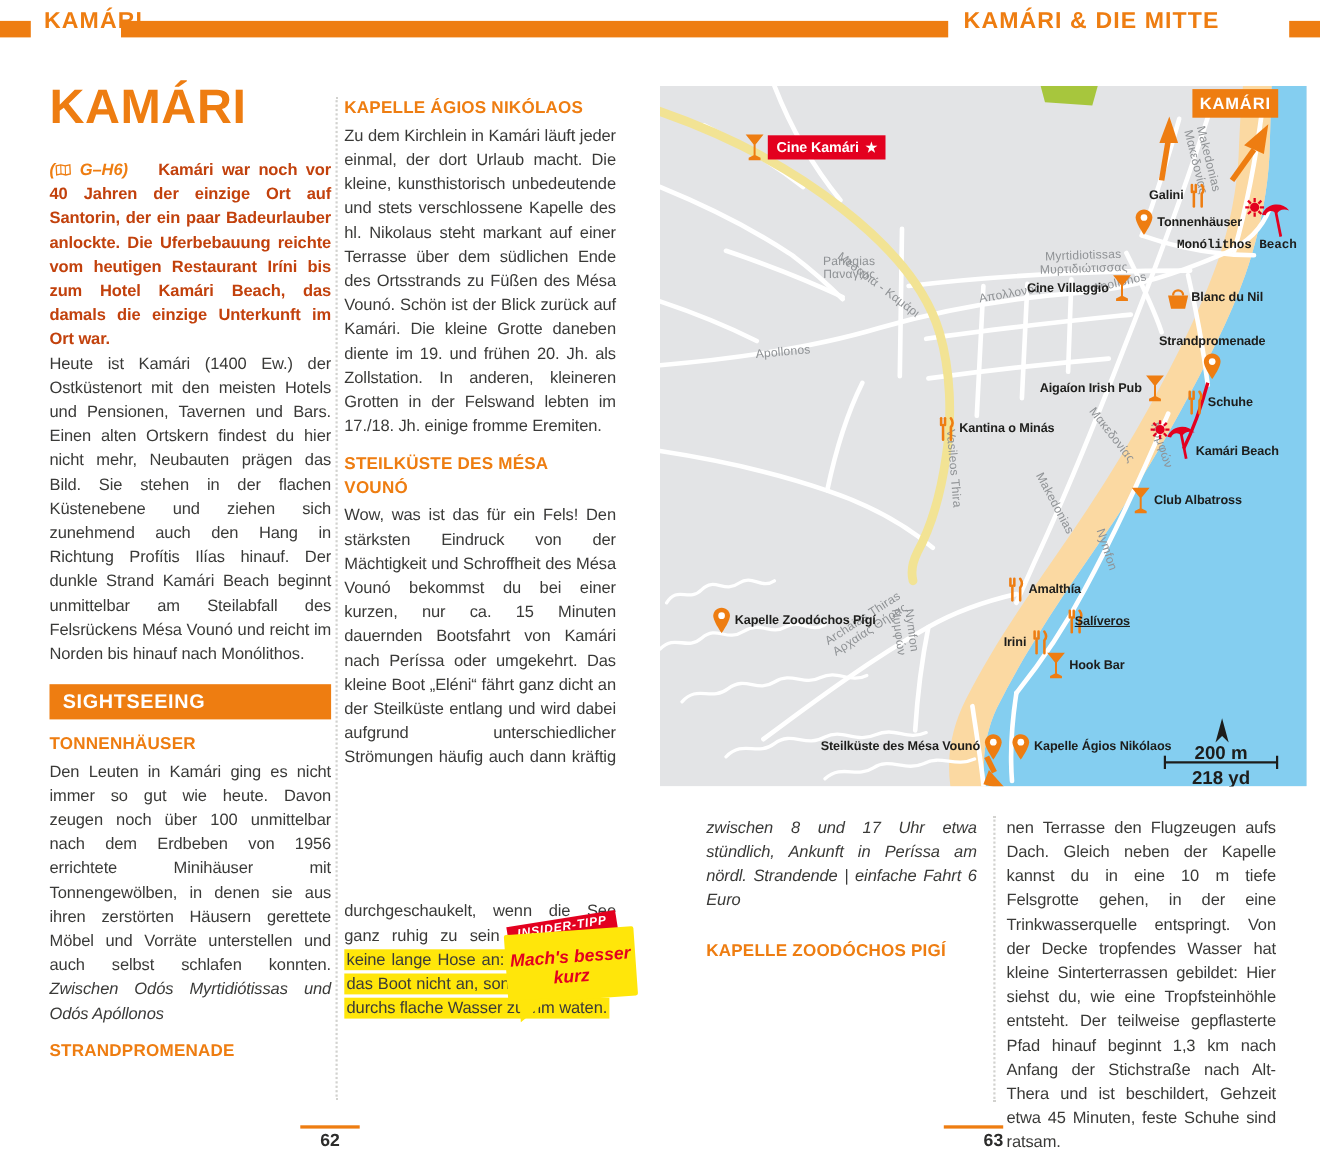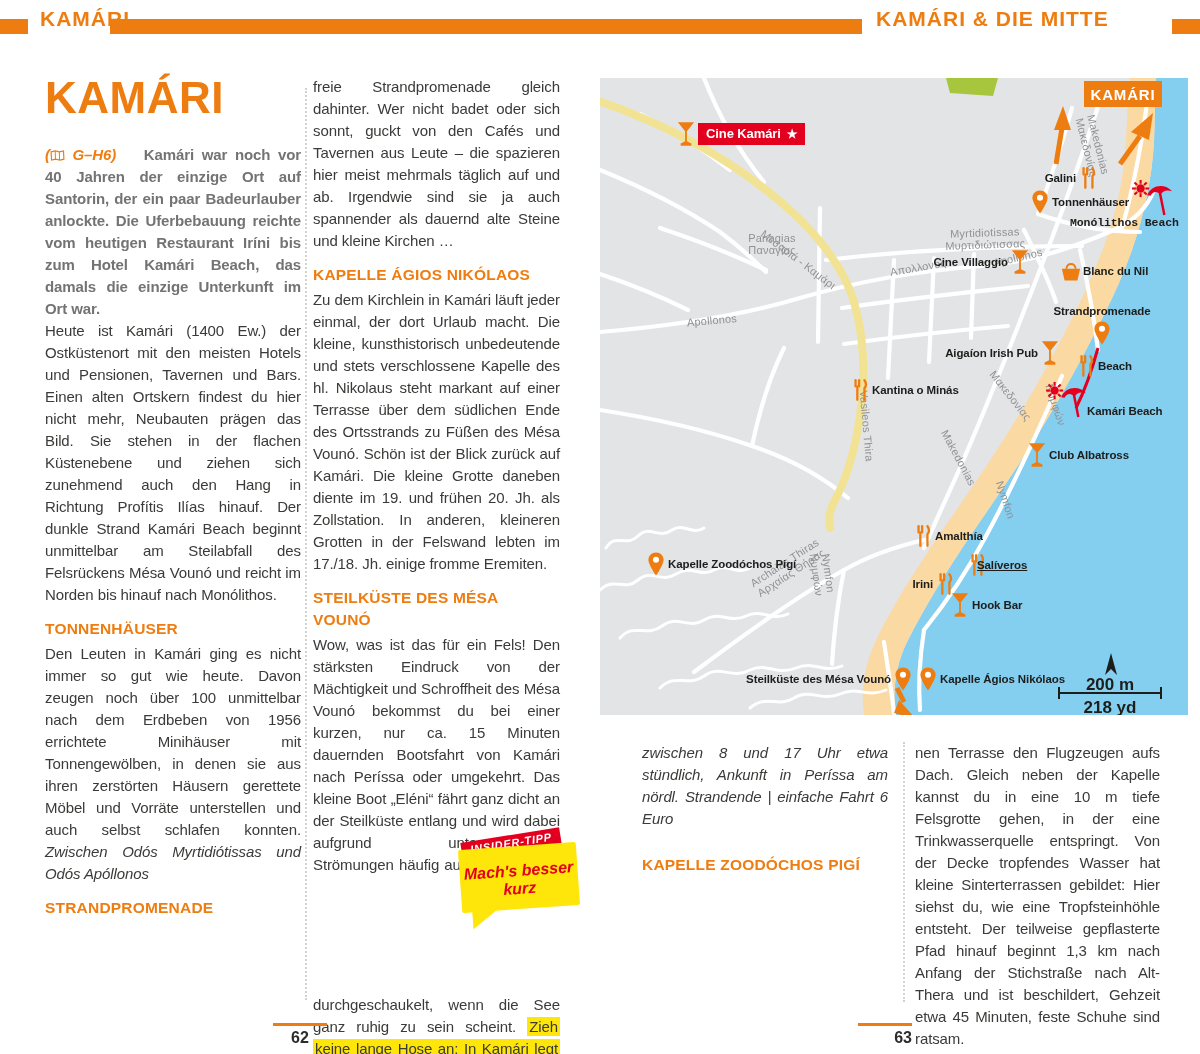--- a/index.html
+++ b/index.html
@@ -10,21 +10,21 @@
   }
   .abs{position:absolute;}
   
   .hdr-sq{position:absolute;top:19px;width:28px;height:15px;background:#ee7d11;}
   .hdr-bar{position:absolute;top:19px;height:15px;background:#ee7d11;}
   .hdr-label{position:absolute;top:7px;color:#ee7d11;font-weight:bold;font-size:21px;letter-spacing:1px;white-space:nowrap;}
   
   .col{position:absolute;text-align:justify;}
   .body-text{font-size:15px;line-height:22px;letter-spacing:-0.1px;text-align:justify;hyphens:auto;-webkit-hyphens:auto;}
   .body-text p{margin:0;}
-  .bold{font-weight:bold;color:#737373;margin-left:20px;}
+  .bold{font-weight:bold;color:#c2410c;margin-left:20px;}
   .it{font-style:italic;}
   .ref{color:#ee7d11;font-style:italic;font-weight:bold;}
   .page-title{color:#ee7d11;font-weight:bold;font-size:44px;letter-spacing:0.5px;margin:0 0 24px 0;line-height:1;}
   .sec-head{color:#ee7d11;font-weight:bold;font-size:15.5px;margin:12px 0 3px 0;letter-spacing:0.2px;text-align:left;}
   .banner{background:#ee7d11;color:#fff;font-weight:bold;font-size:18px;letter-spacing:0.6px;
           padding:5px 0 5px 12px;margin:16px 0 6px 0;text-align:left;}
   .hl{background:#ffe60a;padding:1px 2px;box-decoration-break:clone;-webkit-box-decoration-break:clone;}
   .colrule{position:absolute;width:0;border-left:2px dotted #d2d2cf;}
   
   .tip-spacer{float:right;width:124px;height:112px;margin:4px 0 2px 8px;}
@@ -67,27 +67,27 @@
   <div class="colrule" style="left:305px;top:88px;height:912px;"></div>
   <div class="colrule" style="left:903px;top:742px;height:260px;"></div>
 
   <div class="col body-text" style="left:45px;top:76px;width:256px;">
     <h1 class="page-title">KAMÁRI</h1>
     <p><span class="ref">(</span><span class="ref"><svg width="15" height="11" viewBox="0 0 16 12" style="vertical-align:-1px">
             <path d="M1 2 L5.5 1 L10 2 L14.5 1 L15 10 L10.5 11 L6 10 L1.5 11 Z" fill="none" stroke="#ee7d11" stroke-width="1.3"></path>
             <path d="M5.5 1 L5.8 10.3 M10 2 L10.2 10.8" stroke="#ee7d11" stroke-width="1.1"></path>
           </svg></span><span class="ref"> G–H6)</span><span class="bold"> Kamári war noch vor 40 Jahren der einzige Ort auf Santorin, der ein paar Badeurlauber anlockte. Die Uferbebauung reichte vom heutigen Restaurant Iríni bis zum Hotel Kamári Beach, das damals die einzige Unterkunft im Ort war.</span></p>
     <p>Heute ist Kamári (1400 Ew.) der Ostküstenort mit den meisten Hotels und Pensionen, Tavernen und Bars. Einen alten Ortskern findest du hier nicht mehr, Neubauten prägen das Bild. Sie stehen in der flachen Küstenebene und ziehen sich zunehmend auch den Hang in Richtung Profítis Ilías hinauf. Der dunkle Strand Kamári Beach beginnt unmittelbar am Steilabfall des Felsrückens Mésa Vounó und reicht im Norden bis hinauf nach Monólithos.</p>
+    <div class="banner">SIGHTSEEING</div>
     <h3 class="sec-head">TONNENHÄUSER</h3>
     <p><span>Den Leuten in Kamári ging es nicht immer so gut wie heute. Davon zeugen noch über 100 unmittelbar nach dem Erdbeben von 1956 errichtete Minihäuser mit Tonnengewölben, in denen sie aus ihren zerstörten Häusern gerettete Möbel und Vorräte unterstellen und auch selbst schlafen konnten.</span><span class="it"> Zwischen Odós Myrtidiótissas und Odós Apóllonos</span></p>
     <h3 class="sec-head">STRANDPROMENADE</h3>
   </div>
 
   <div class="col body-text" style="left:313px;top:76px;width:247px;">
-    <p>freie Strandpromenade gleich dahinter. Wer nicht badet oder sich sonnt, guckt von den Cafés und Tavernen aus Leute – die spazieren hier meist mehrmals täglich auf und ab. Irgendwie sind sie ja auch spannender als dauernd alte Steine und kleine Kirchen …</p>
     <h3 class="sec-head">KAPELLE ÁGIOS NIKÓLAOS</h3>
     <p>Zu dem Kirchlein in Kamári läuft jeder einmal, der dort Urlaub macht. Die kleine, kunsthistorisch unbedeutende und stets verschlossene Kapelle des hl. Nikolaus steht markant auf einer Terrasse über dem südlichen Ende des Ortsstrands zu Füßen des Mésa Vounó. Schön ist der Blick zurück auf Kamári. Die kleine Grotte daneben diente im 19. und frühen 20. Jh. als Zollstation. In anderen, kleineren Grotten in der Felswand lebten im 17./18. Jh. einige fromme Eremiten.</p>
     <h3 class="sec-head">STEILKÜSTE DES MÉSA VOUNÓ</h3>
     <p><span>Wow, was ist das für ein Fels! Den stärksten Eindruck von der Mächtigkeit und Schroffheit des Mésa Vounó bekommst du bei einer kurzen, nur ca. 15 Minuten dauernden Bootsfahrt von Kamári nach Períssa oder umgekehrt. Das kleine Boot „Eléni“ fährt ganz dicht an der Steilküste entlang und wird dabei aufgrund unterschiedlicher Strömungen häufig auch dann </span><span class="tip-spacer"></span><span>kräftig durchgeschaukelt, wenn die See ganz ruhig zu sein scheint. </span><span class="hl">Zieh keine lange Hose an: In Kamári legt das Boot nicht an, sondern du musst durchs flache Wasser zu ihm waten.</span></p>
   </div>
 
   <div class="tip">
     <div class="tip-ribbon">INSIDER-TIPP</div>
     <div class="tip-bubble">
       <div>Mach's besser</div>
@@ -264,21 +264,21 @@
           </svg></span>
         <span class="poi-lb lb-left" style="left: 438px; top: 275px;">Aigaíon Irish Pub</span>
         <span class="poi-ic" style="left: 486px; top: 288px;"><svg width="16" height="24" viewBox="0 0 18 26">
             <g stroke="#ee7d11" fill="none" stroke-width="2.6" stroke-linecap="round">
               <path d="M4 2 v7"></path>
               <path d="M8 2 v7"></path>
               <path d="M6 9 v15"></path>
               <path d="M14 2 q3.5 5 0 9 l0 13"></path>
             </g>
           </svg></span>
-        <span class="poi-lb lb-right" style="left: 498px; top: 288px;">Beach</span>
+        <span class="poi-lb lb-right" style="left: 498px; top: 288px;">Schuhe</span>
         <span class="poi-ic" style="left: 466px; top: 322px;"><svg width="42" height="38" viewBox="0 0 44 40">
             <g stroke="#e3001f" stroke-width="2.2">
               <line x1="10" y1="1" x2="10" y2="5"></line>
               <line x1="10" y1="15" x2="10" y2="19"></line>
               <line x1="1" y1="10" x2="5" y2="10"></line>
               <line x1="15" y1="10" x2="19" y2="10"></line>
               <line x1="3.6" y1="3.6" x2="6.4" y2="6.4"></line>
               <line x1="13.6" y1="13.6" x2="16.4" y2="16.4"></line>
               <line x1="3.6" y1="16.4" x2="6.4" y2="13.6"></line>
               <line x1="13.6" y1="6.4" x2="16.4" y2="3.6"></line>

